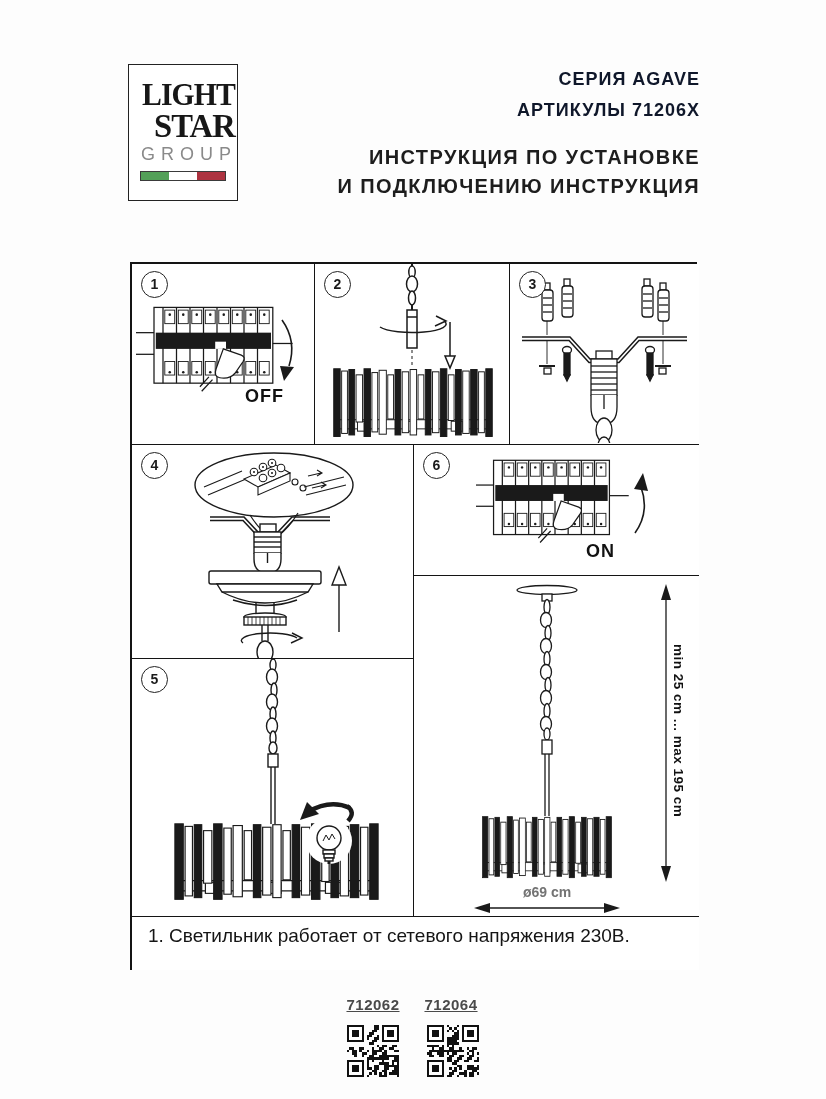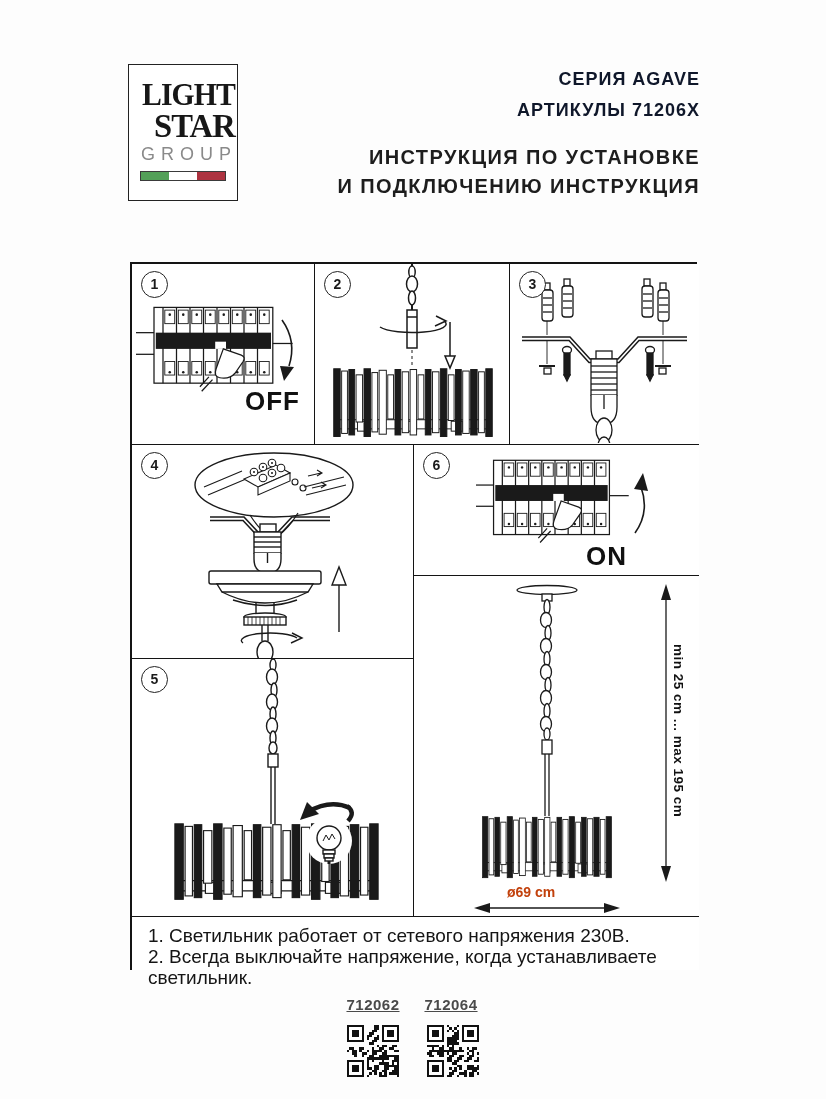--- a/index.html
+++ b/index.html
@@ -20,23 +20,23 @@
   .hdr{right:126px;top:64px;text-align:right;}
   .hdr-sub{font-size:18px;font-weight:bold;letter-spacing:1px;line-height:31px;color:#0f172a;}
   .hdr-title{font-size:20px;font-weight:bold;letter-spacing:1.4px;line-height:29px;color:#1d1d1d;margin-top:17px;margin-left:48px;}
   
   .grid{left:130px;top:262px;width:567px;height:708px;border:2px solid #141414;box-sizing:border-box;background:#fff;}
   .panel{position:absolute;box-sizing:border-box;background:#fff;}
   .br{border-right:1.5px solid #141414;}
   .bb{border-bottom:1.5px solid #141414;}
   .num{position:absolute;left:9px;top:7px;width:25px;height:25px;border:1.6px solid #222;
        border-radius:50%;font-size:14px;font-weight:600;line-height:25px;text-align:center;background:#fff;}
-  .swlabel{position:absolute;font-size:26px;font-weight:600;letter-spacing:1px;color:#111;}
+  .swlabel{position:absolute;font-size:18px;font-weight:600;letter-spacing:1px;color:#111;}
   .dim-v{position:absolute;writing-mode:vertical-rl;font-size:13.5px;font-weight:bold;letter-spacing:.5px;color:#111;}
-  .dim-h{position:absolute;font-size:14px;font-weight:bold;text-align:left;color:#c2410c;}
+  .dim-h{position:absolute;font-size:14px;font-weight:bold;text-align:center;color:#737373;}
   .notes{left:0;top:653px;width:567px;height:53px;padding:8px 0 0 16px;box-sizing:border-box;}
   .note-line{font-size:19px;line-height:21px;color:#151515;}
   
   .art-label{position:absolute;width:70px;text-align:center;font-size:15px;font-weight:bold;
              letter-spacing:.5px;color:#4a4a4a;text-decoration:underline;}
   .qr{position:absolute;width:52px;height:52px;}
   svg{display:block;}
 </style>
 </head>
 <body>
@@ -403,21 +403,20 @@
         <polygon points="60,332 76,327 76,337" fill="#1a1a1a" stroke="none"></polygon>
         <polygon points="206,332 190,327 190,337" fill="#1a1a1a" stroke="none"></polygon>
       </g>
     </svg>
     <div class="dim-v" style="left:257px;top:68px">min 25 cm ... max 195 cm</div>
     <div class="dim-h" style="left:93px;top:308px;width:80px">ø69 cm</div>
   </div>
 
   <div class="panel notes">
     <div class="note-line">1. Светильник работает от сетевого напряжения 230В.</div>
-    <div class="note-line">2. Всегда выключайте напряжение, когда устанавливаете светильник.</div>
   </div>
 </div>
 
 <div class="abs art-label" style="left:338px;top:996px">712062</div>
 <div class="abs art-label" style="left:416px;top:996px">712064</div>
 <div class="qr" style="left:347px;top:1025px">
     <svg viewBox="0 0 21 21" width="100%" height="100%" shape-rendering="crispEdges">
       <rect x="11" y="0" width="1" height="1" fill="#111"></rect>
       <rect x="12" y="0" width="1" height="1" fill="#111"></rect>
       <rect x="11" y="1" width="1" height="1" fill="#111"></rect>

